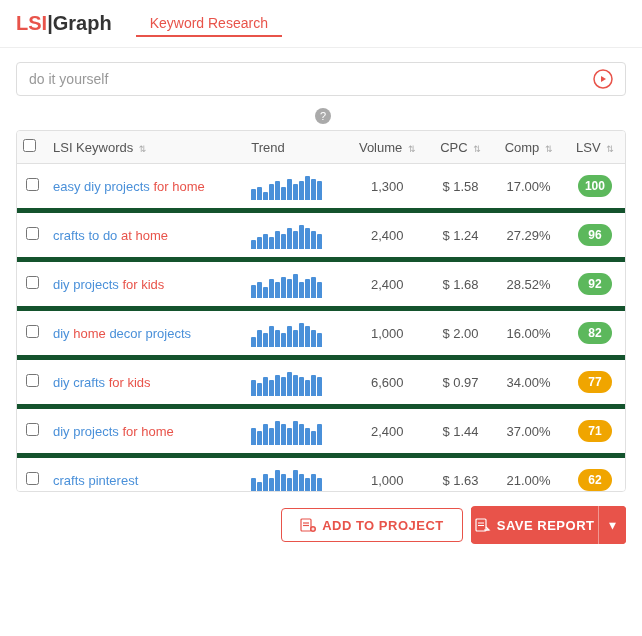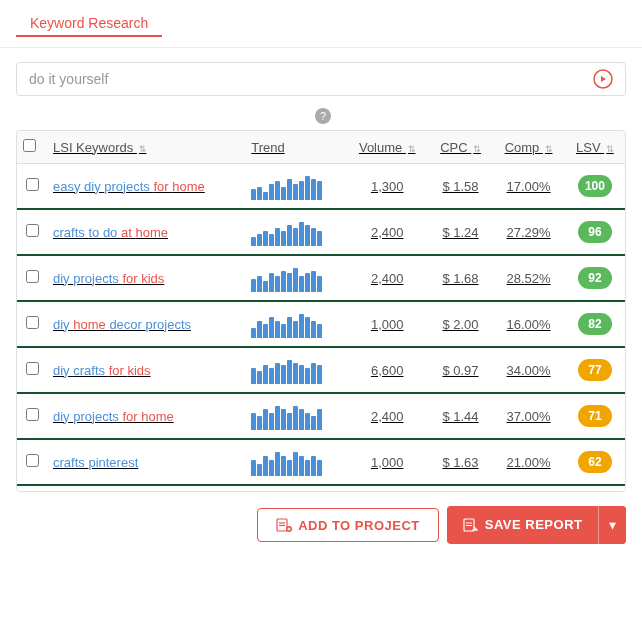--- a/index.html
+++ b/index.html
@@ -96,37 +96,36 @@
     .table-container {
       margin: 0 16px;
       border: 1px solid #e0e0e0;
       border-radius: 4px;
       overflow: hidden;
     }
     table {
       width: 100%;
       border-collapse: collapse;
       font-size: 13px;
-      text-decoration: underline;
     }
     thead tr {
       background: #f9f9f9;
       border-bottom: 1px solid #e0e0e0;
     }
     thead th {
       padding: 8px 6px;
       text-align: left;
       color: #555;
       font-weight: normal;
       white-space: nowrap;
     }
     thead th.center { text-align: center; }
     thead th .sort-arrows { font-size: 9px; color: #aaa; margin-left: 2px; }
     tbody tr {
-      border-bottom: 2px solid #14532d;
+      border-bottom: 5px solid #14532d;
       background: #fff;
     }
     tbody tr:last-child { border-bottom: none; }
     tbody td {
       padding: 8px 6px;
       color: #555;
       vertical-align: middle;
     }
     .keyword-cell { color: #4a90d9; font-size: 13px; }
     .keyword-cell span { color: #e8534a; }
@@ -198,23 +197,23 @@
       border: none;
       border-radius: 4px;
       font-size: 13px;
       font-weight: bold;
       cursor: pointer;
       letter-spacing: 0.5px;
       overflow: hidden;
     }
     .btn-solid-main {
       display: flex;
-      align-items: flex-start;
+      align-items: center;
       gap: 6px;
-      padding: 9px 16px;
+      padding: 9px 4px;
       background: #e8534a;
     }
     .btn-solid-divider {
       width: 1px;
       height: 38px;
       background: rgba(255,255,255,0.4);
     }
     .btn-solid-arrow {
       padding: 0 10px;
       height: 38px;
@@ -223,20 +222,23 @@
       background: #e8534a;
       font-size: 12px;
     }
     .checkbox-col { width: 30px; text-align: center; }
     .checkbox-th { width: 30px; }
   </style>
 </head>
 <body>
 
 <div class="header">
+  <div class="logo">
+    <span class="logo-lsi">LSI</span><span class="logo-pipe">|</span><span class="logo-graph">Graph</span>
+  </div>
   <nav>
     <a class="nav-item active">Keyword Research</a>
   </nav>
 </div>
 
 <div class="search-area">
   <div class="search-wrapper">
     <input class="search-input" type="text" value="do it yourself" placeholder="do it yourself" style="">
     <button class="search-icon-btn">
 

